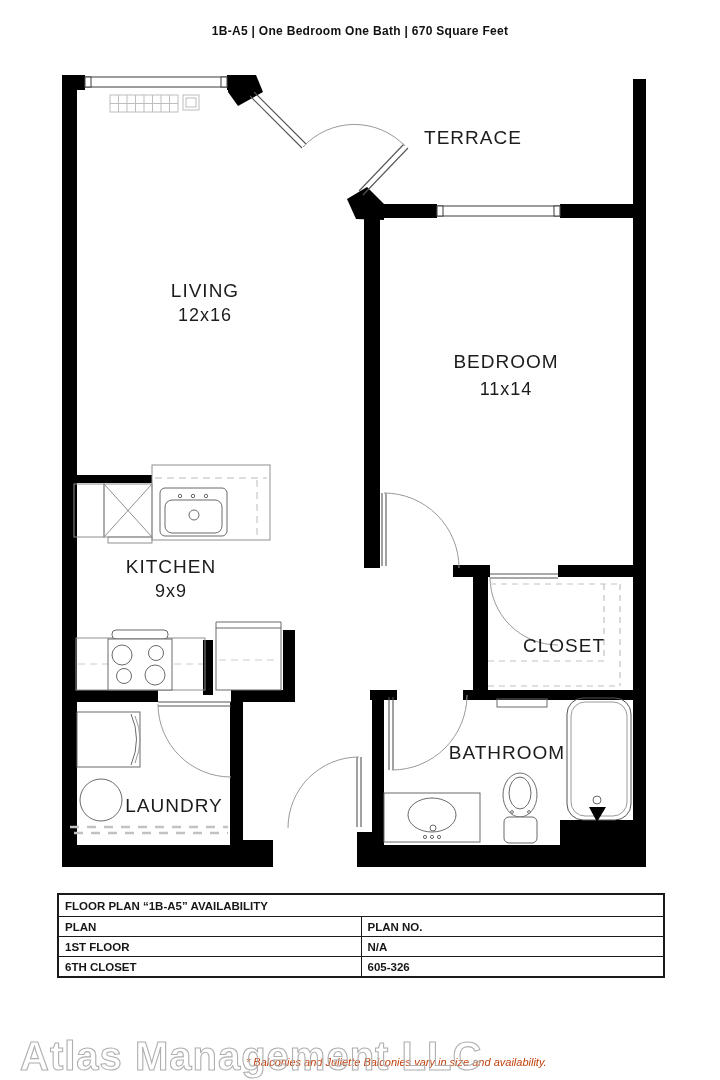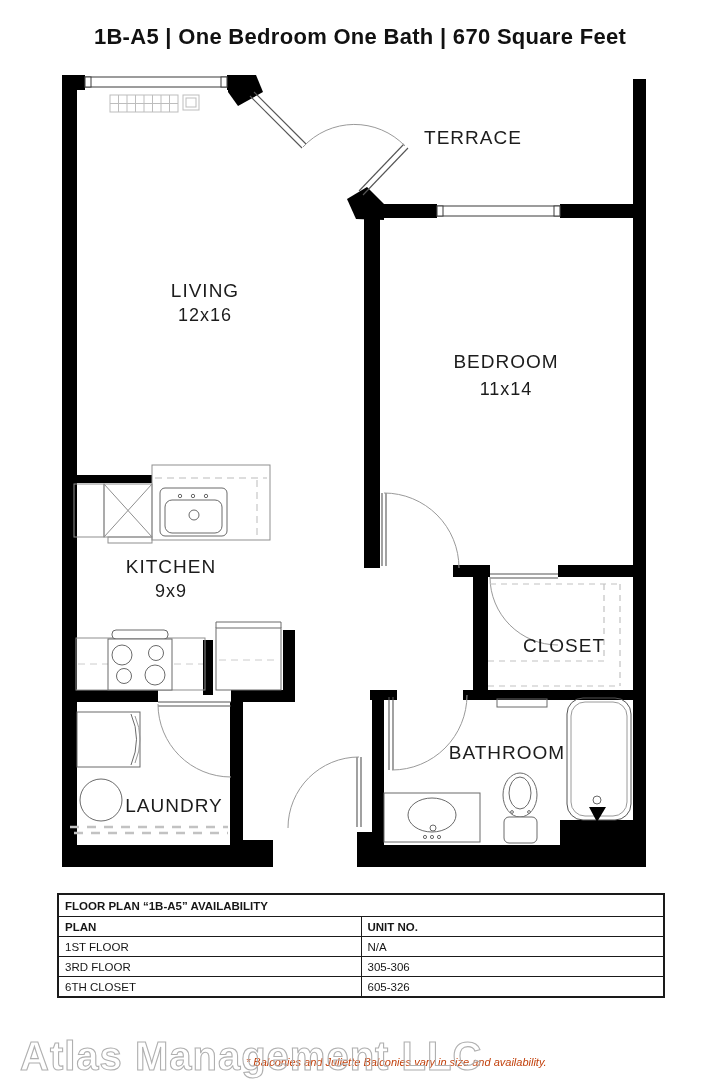--- a/index.html
+++ b/index.html
@@ -1,26 +1,26 @@
 <!DOCTYPE html>
 <html><head>
 <meta charset="utf-8">
 <style>
   html,body{margin:0;padding:0;background:#fff;}
   body{width:720px;height:1080px;position:relative;font-family:"Liberation Sans",sans-serif;overflow:hidden;}
   .page-title{position:absolute;top:24px;left:0;width:720px;text-align:center;
-    font-size:22px;font-weight:700;color:#111;letter-spacing:.3px;}
+    font-size:12px;font-weight:700;color:#111;letter-spacing:.3px;}
   svg.plan{position:absolute;left:0;top:0;}
   svg text{font-family:"Liberation Sans",sans-serif;fill:#1c1c1c;letter-spacing:1px;}
   .room-label{font-size:19px;}
   .room-dims{font-size:18px;}
   table.avail{position:absolute;left:57px;top:893px;width:608px;border-collapse:collapse;
     table-layout:fixed;font-size:11.5px;color:#161616;border:2px solid #1a1a1a;}
   table.avail td,table.avail th{border:1.5px solid #1a1a1a;padding:1px 6px;height:17px;
-    text-align:left;vertical-align:middle;white-space:nowrap;}
+    text-align:left;vertical-align:middle;white-space:nowrap;font-weight:bold;}
   table.avail .t-title{font-weight:700;height:19px;}
   table.avail th{font-weight:700;width:83px;}
   table.avail th.col2{width:auto;}
   .disclaimer{position:absolute;left:246px;top:1056px;font-size:11px;font-style:italic;
     color:#c2410c;z-index:1;}
   .watermark{position:absolute;left:20px;top:1034px;font-size:40px;font-weight:700;
     letter-spacing:1px;color:rgba(255,255,255,0.06);-webkit-text-stroke:1.1px #b0b0b0;
     z-index:2;white-space:nowrap;}
 </style>
 </head>
@@ -213,31 +213,27 @@
   </g>
 </svg>
 
 <table class="avail">
   <tbody>
     <tr>
       <td class="t-title" colspan="2">FLOOR PLAN “1B-A5” AVAILABILITY</td>
     </tr>
     <tr>
       <th>PLAN</th>
-      <th class="col2">UNIT NO.</th>
+      <th class="col2">PLAN NO.</th>
     </tr>
     <tr>
       <td>1ST FLOOR</td>
       <td>N/A</td>
     </tr>
     <tr>
-      <td>3RD FLOOR</td>
-      <td>305-306</td>
-    </tr>
-    <tr>
       <td>6TH CLOSET</td>
       <td>605-326</td>
     </tr>
   </tbody>
 </table>
 
 <div class="disclaimer">* Balconies and Juliette Balconies vary in size and availability.</div>
 <div class="watermark">Atlas Management LLC</div>
 
 </body></html>

